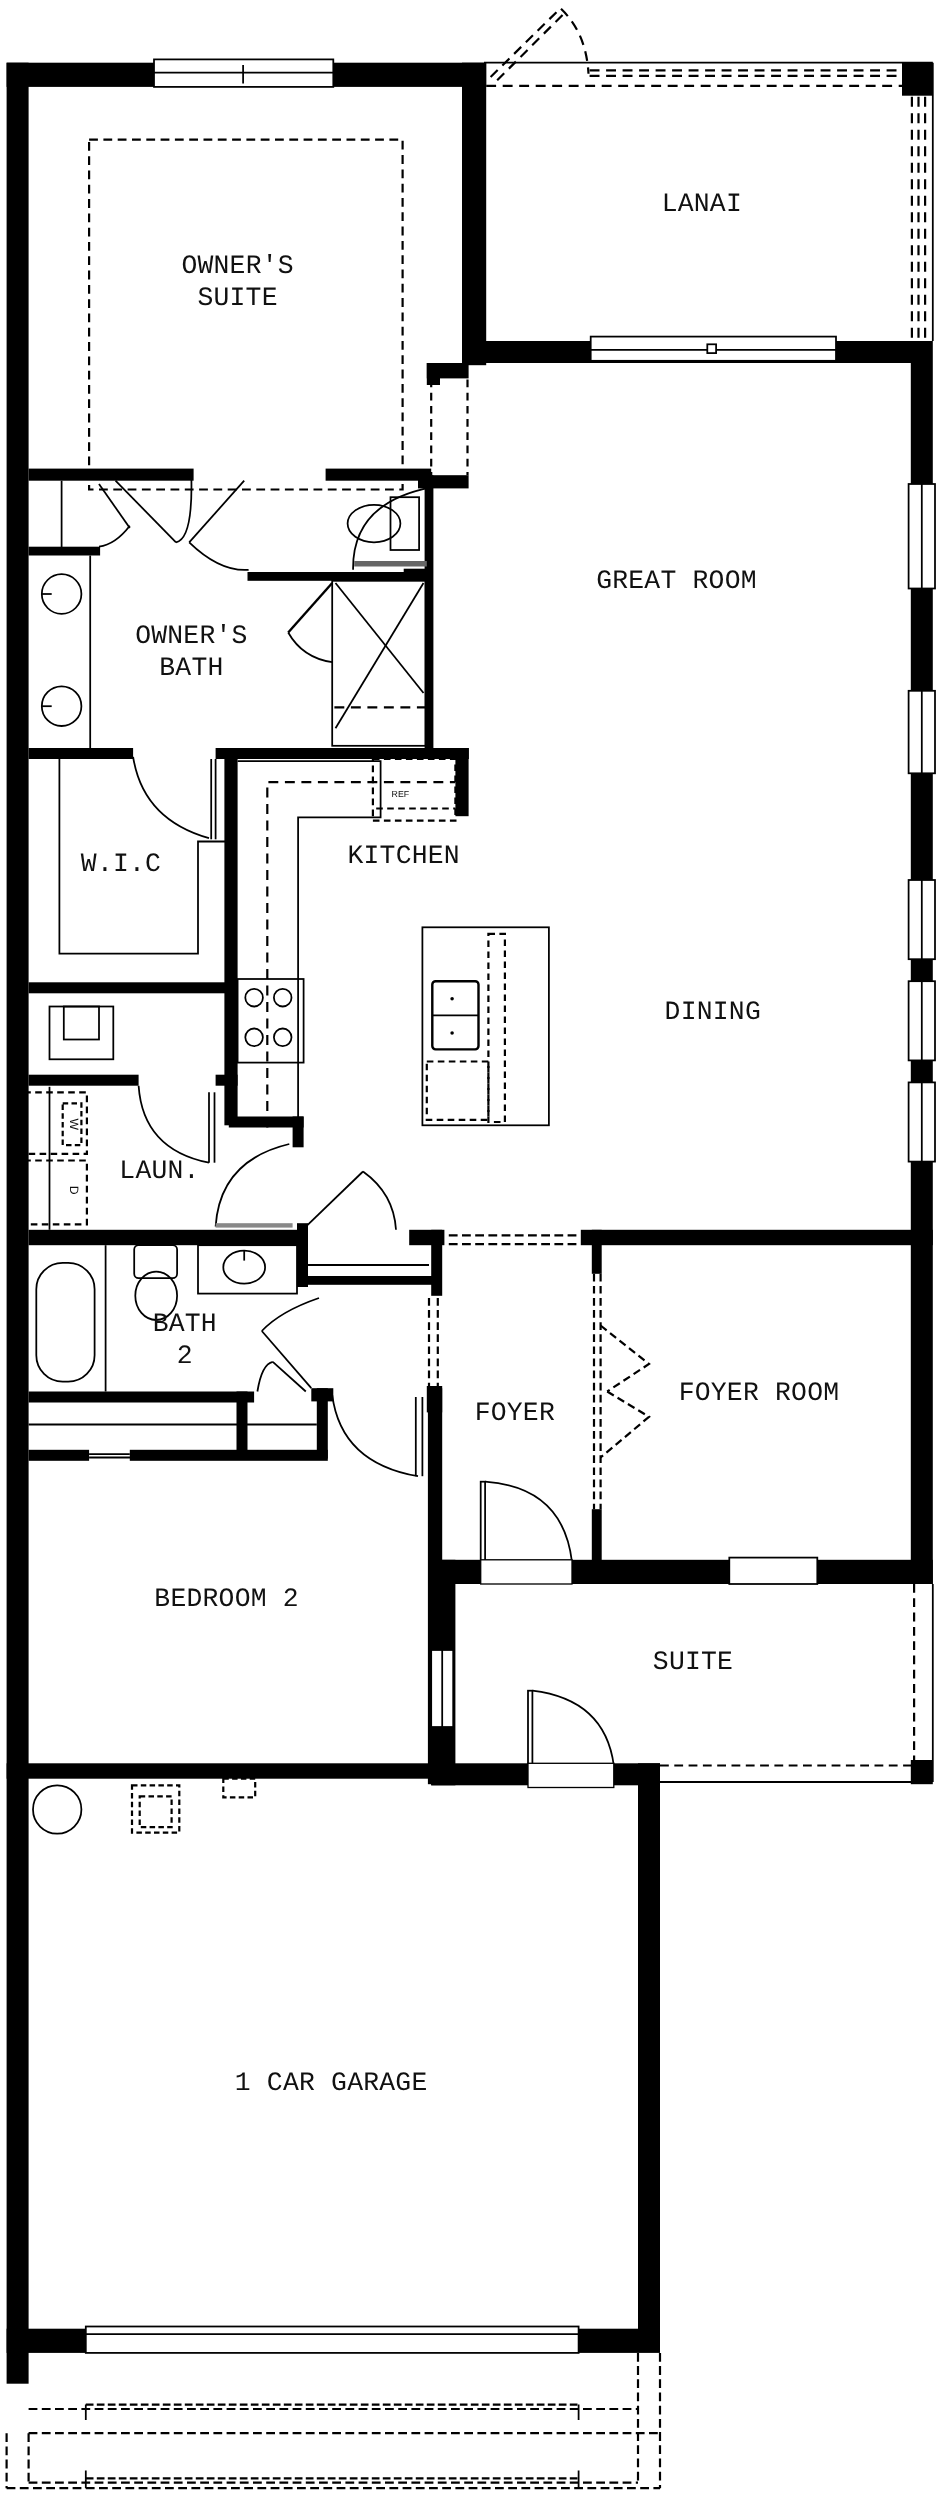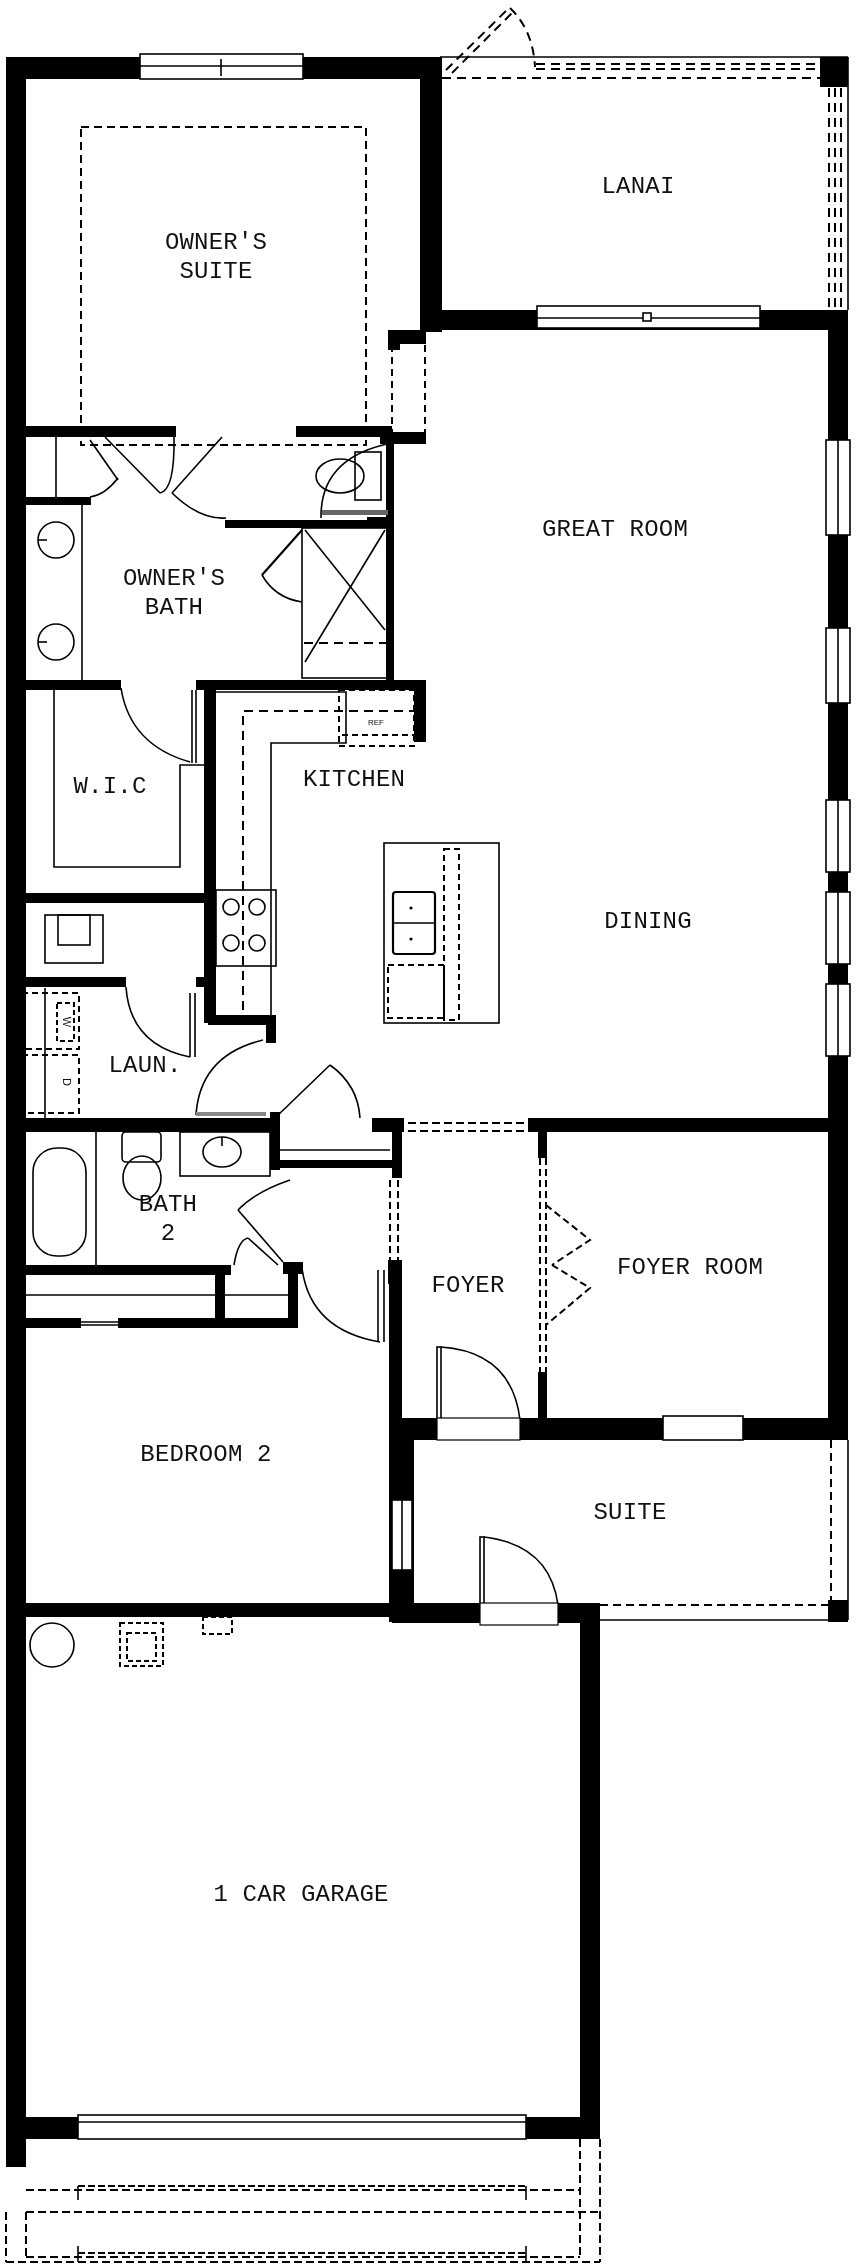--- a/index.html
+++ b/index.html
@@ -323,28 +323,28 @@
   <div>OWNER'S</div>
   <div>SUITE</div>
 </div>
 <div class="lbl" style="left:638px;top:187px">LANAI</div>
 <div class="lbl" style="left:615px;top:530px">GREAT ROOM</div>
 <div class="lbl" style="left:174px;top:594px">
   <div>OWNER'S</div>
   <div>BATH</div>
 </div>
 <div class="lbl" style="left:110px;top:787px">W.I.C</div>
-<div class="lbl" style="left:354px;top:780px">KITCHEN</div>
+<div class="lbl" style="left:367px;top:780px">KITCHEN</div>
 <div class="lbl" style="left:648px;top:922px">DINING</div>
 <div class="lbl" style="left:145px;top:1066px">LAUN.</div>
 <div class="lbl" style="left:168px;top:1220px">
   <div>BATH</div>
   <div>2</div>
 </div>
 <div class="lbl" style="left:468px;top:1286px">FOYER</div>
 <div class="lbl" style="left:690px;top:1268px">FOYER ROOM</div>
 <div class="lbl" style="left:206px;top:1455px">BEDROOM 2</div>
 <div class="lbl" style="left:630px;top:1513px">SUITE</div>
 <div class="lbl" style="left:301px;top:1895px">1 CAR GARAGE</div>
 
-<div class="tiny" style="left:376px;top:722px">REF</div>
+<div class="tiny" style="left:364px;top:722px">REF</div>
 <div class="tiny rot" style="left:67px;top:1022px">W</div>
 <div class="tiny rot" style="left:67px;top:1082px">D</div>
 
 </body></html>

